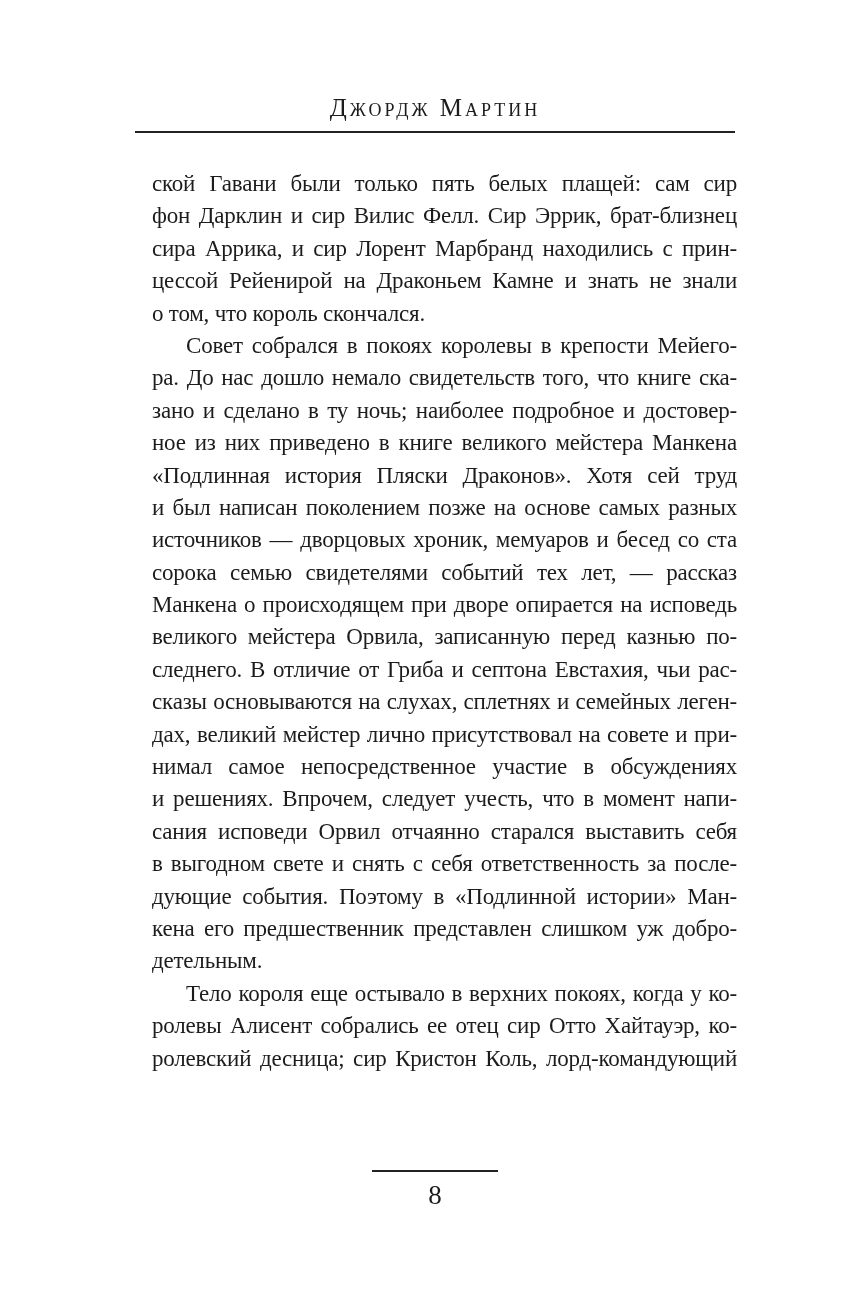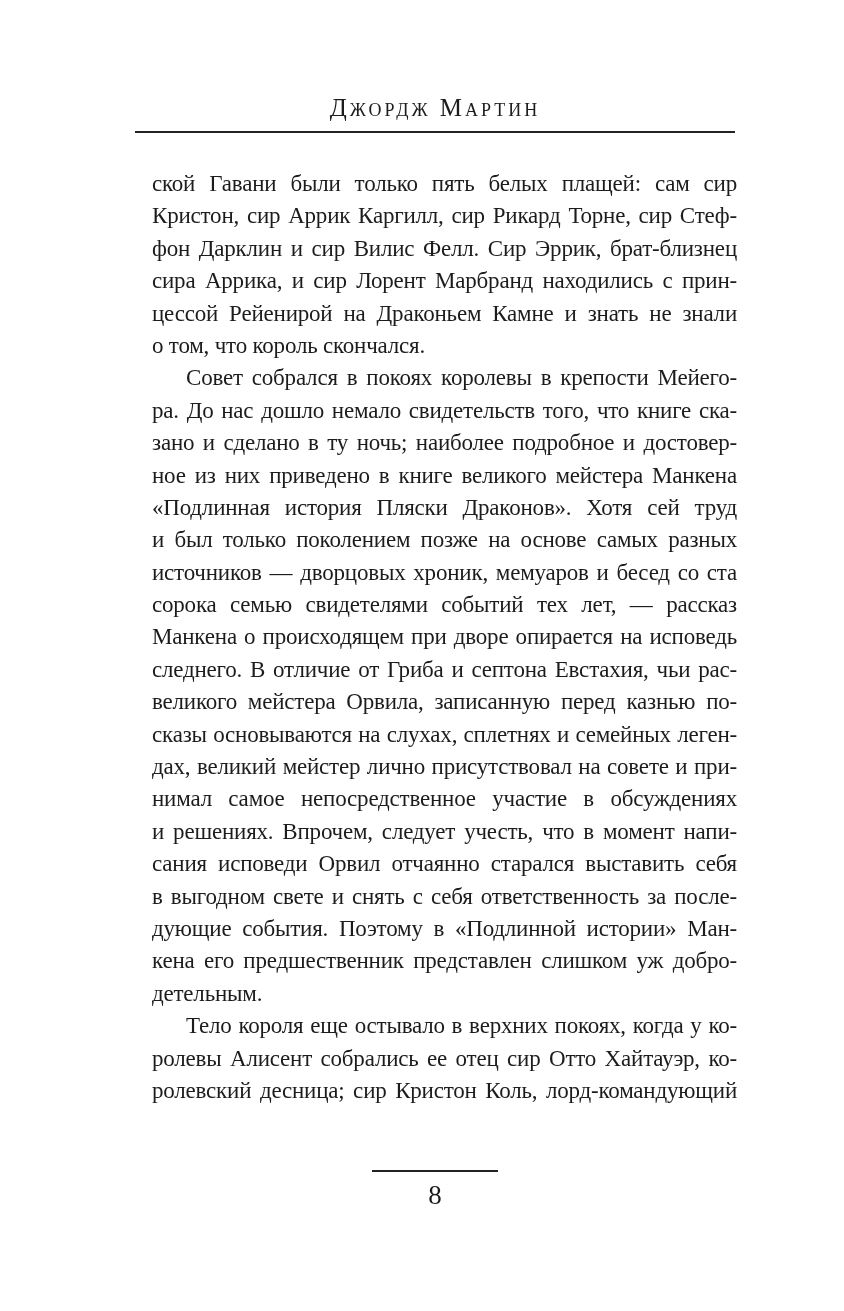--- a/index.html
+++ b/index.html
@@ -67,38 +67,37 @@
 
 <div class="page">
 
   <div class="running-header">Джордж Мартин</div>
 
   <div class="header-rule"></div>
 
   <div class="text-block">
     <div class="paragraph">
         <div class="line">ской Гавани были только пять белых плащей: сам сир</div>
-        <div class="line">Кристон, сир Аррик Каргилл, сир Рикард Торне, сир Стеф-</div>
         <div class="line">фон Дарклин и сир Вилис Фелл. Сир Эррик, брат-близнец</div>
         <div class="line">сира Аррика, и сир Лорент Марбранд находились с прин-</div>
         <div class="line">цессой Рейенирой на Драконьем Камне и знать не знали</div>
         <div class="line align-left">о том, что король скончался.</div>
       </div>
     <div class="paragraph">
         <div class="line indent">Совет собрался в покоях королевы в крепости Мейего-</div>
         <div class="line">ра. До нас дошло немало свидетельств того, что книге ска-</div>
         <div class="line">зано и сделано в ту ночь; наиболее подробное и достовер-</div>
         <div class="line">ное из них приведено в книге великого мейстера Манкена</div>
         <div class="line">«Подлинная история Пляски Драконов». Хотя сей труд</div>
-        <div class="line">и был только поколением позже на основе самых разных</div>
+        <div class="line">и был написан поколением позже на основе самых разных</div>
         <div class="line">источников — дворцовых хроник, мемуаров и бесед со ста</div>
         <div class="line">сорока семью свидетелями событий тех лет, — рассказ</div>
         <div class="line">Манкена о происходящем при дворе опирается на исповедь</div>
+        <div class="line">великого мейстера Орвила, записанную перед казнью по-</div>
         <div class="line">следнего. В отличие от Гриба и септона Евстахия, чьи рас-</div>
-        <div class="line">великого мейстера Орвила, записанную перед казнью по-</div>
         <div class="line">сказы основываются на слухах, сплетнях и семейных леген-</div>
         <div class="line">дах, великий мейстер лично присутствовал на совете и при-</div>
         <div class="line">нимал самое непосредственное участие в обсуждениях</div>
         <div class="line">и решениях. Впрочем, следует учесть, что в момент напи-</div>
         <div class="line">сания исповеди Орвил отчаянно старался выставить себя</div>
         <div class="line">в выгодном свете и снять с себя ответственность за после-</div>
         <div class="line">дующие события. Поэтому в «Подлинной истории» Ман-</div>
         <div class="line">кена его предшественник представлен слишком уж добро-</div>
         <div class="line align-left">детельным.</div>
       </div>

